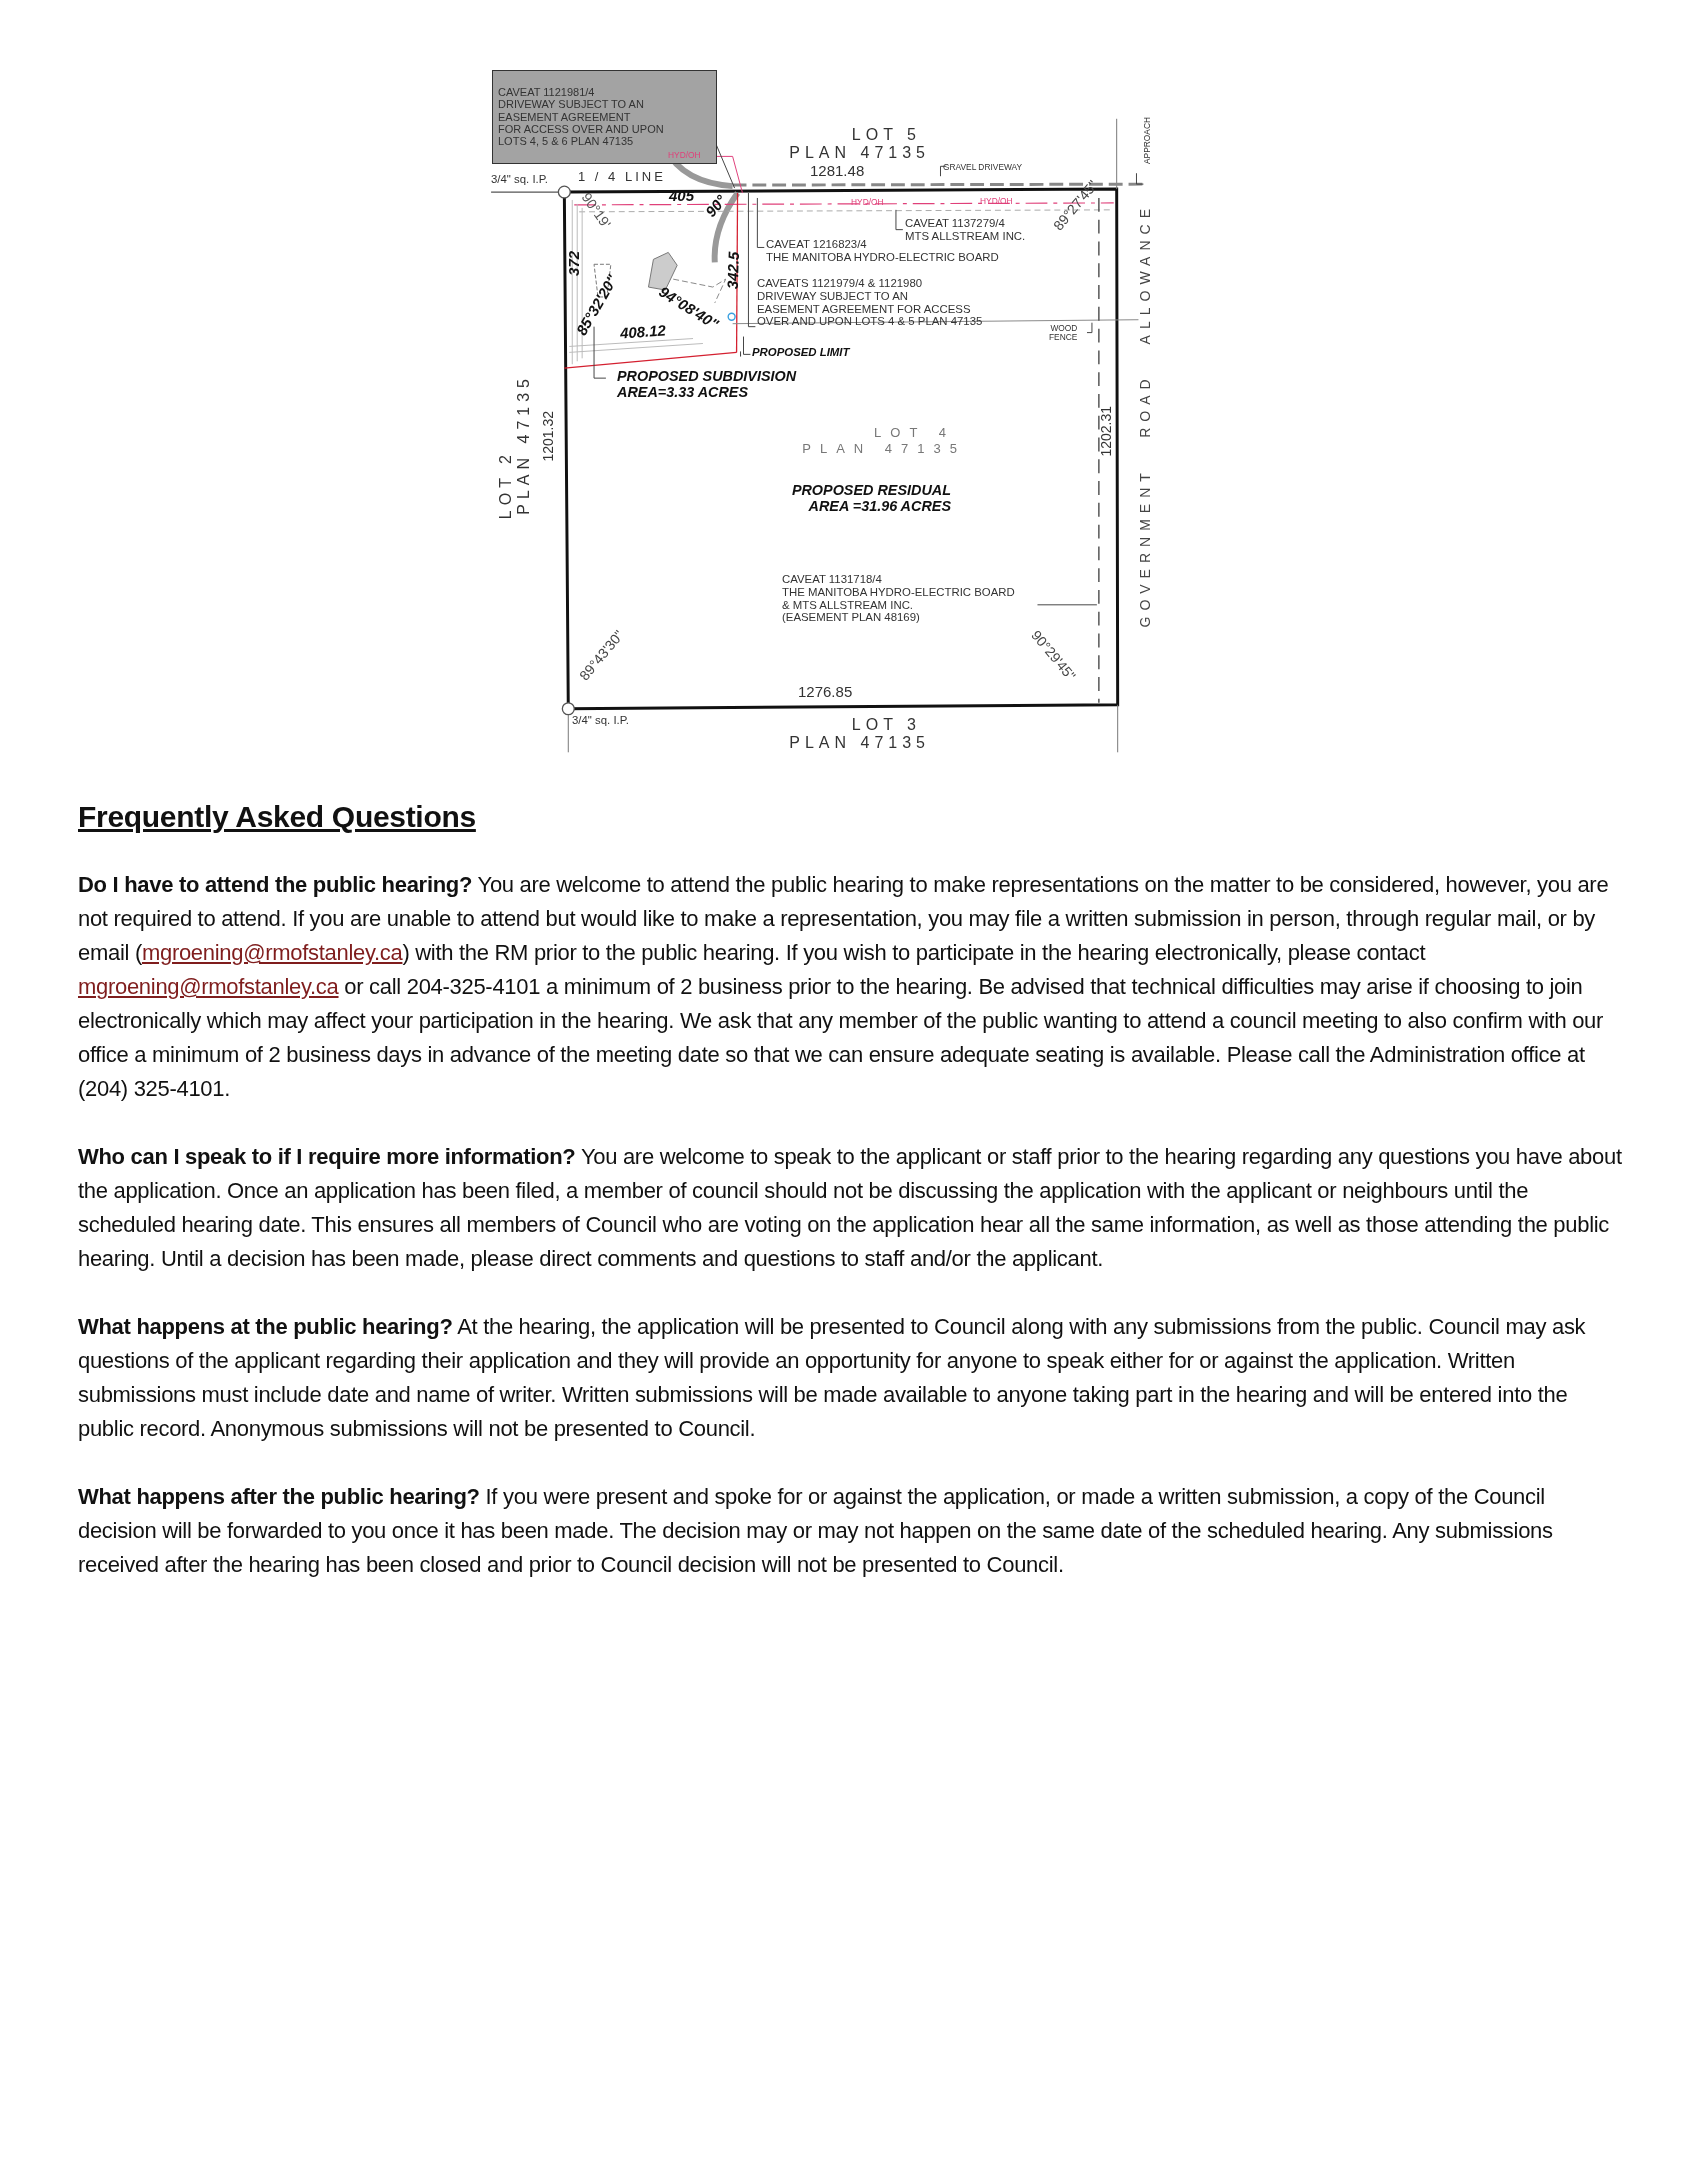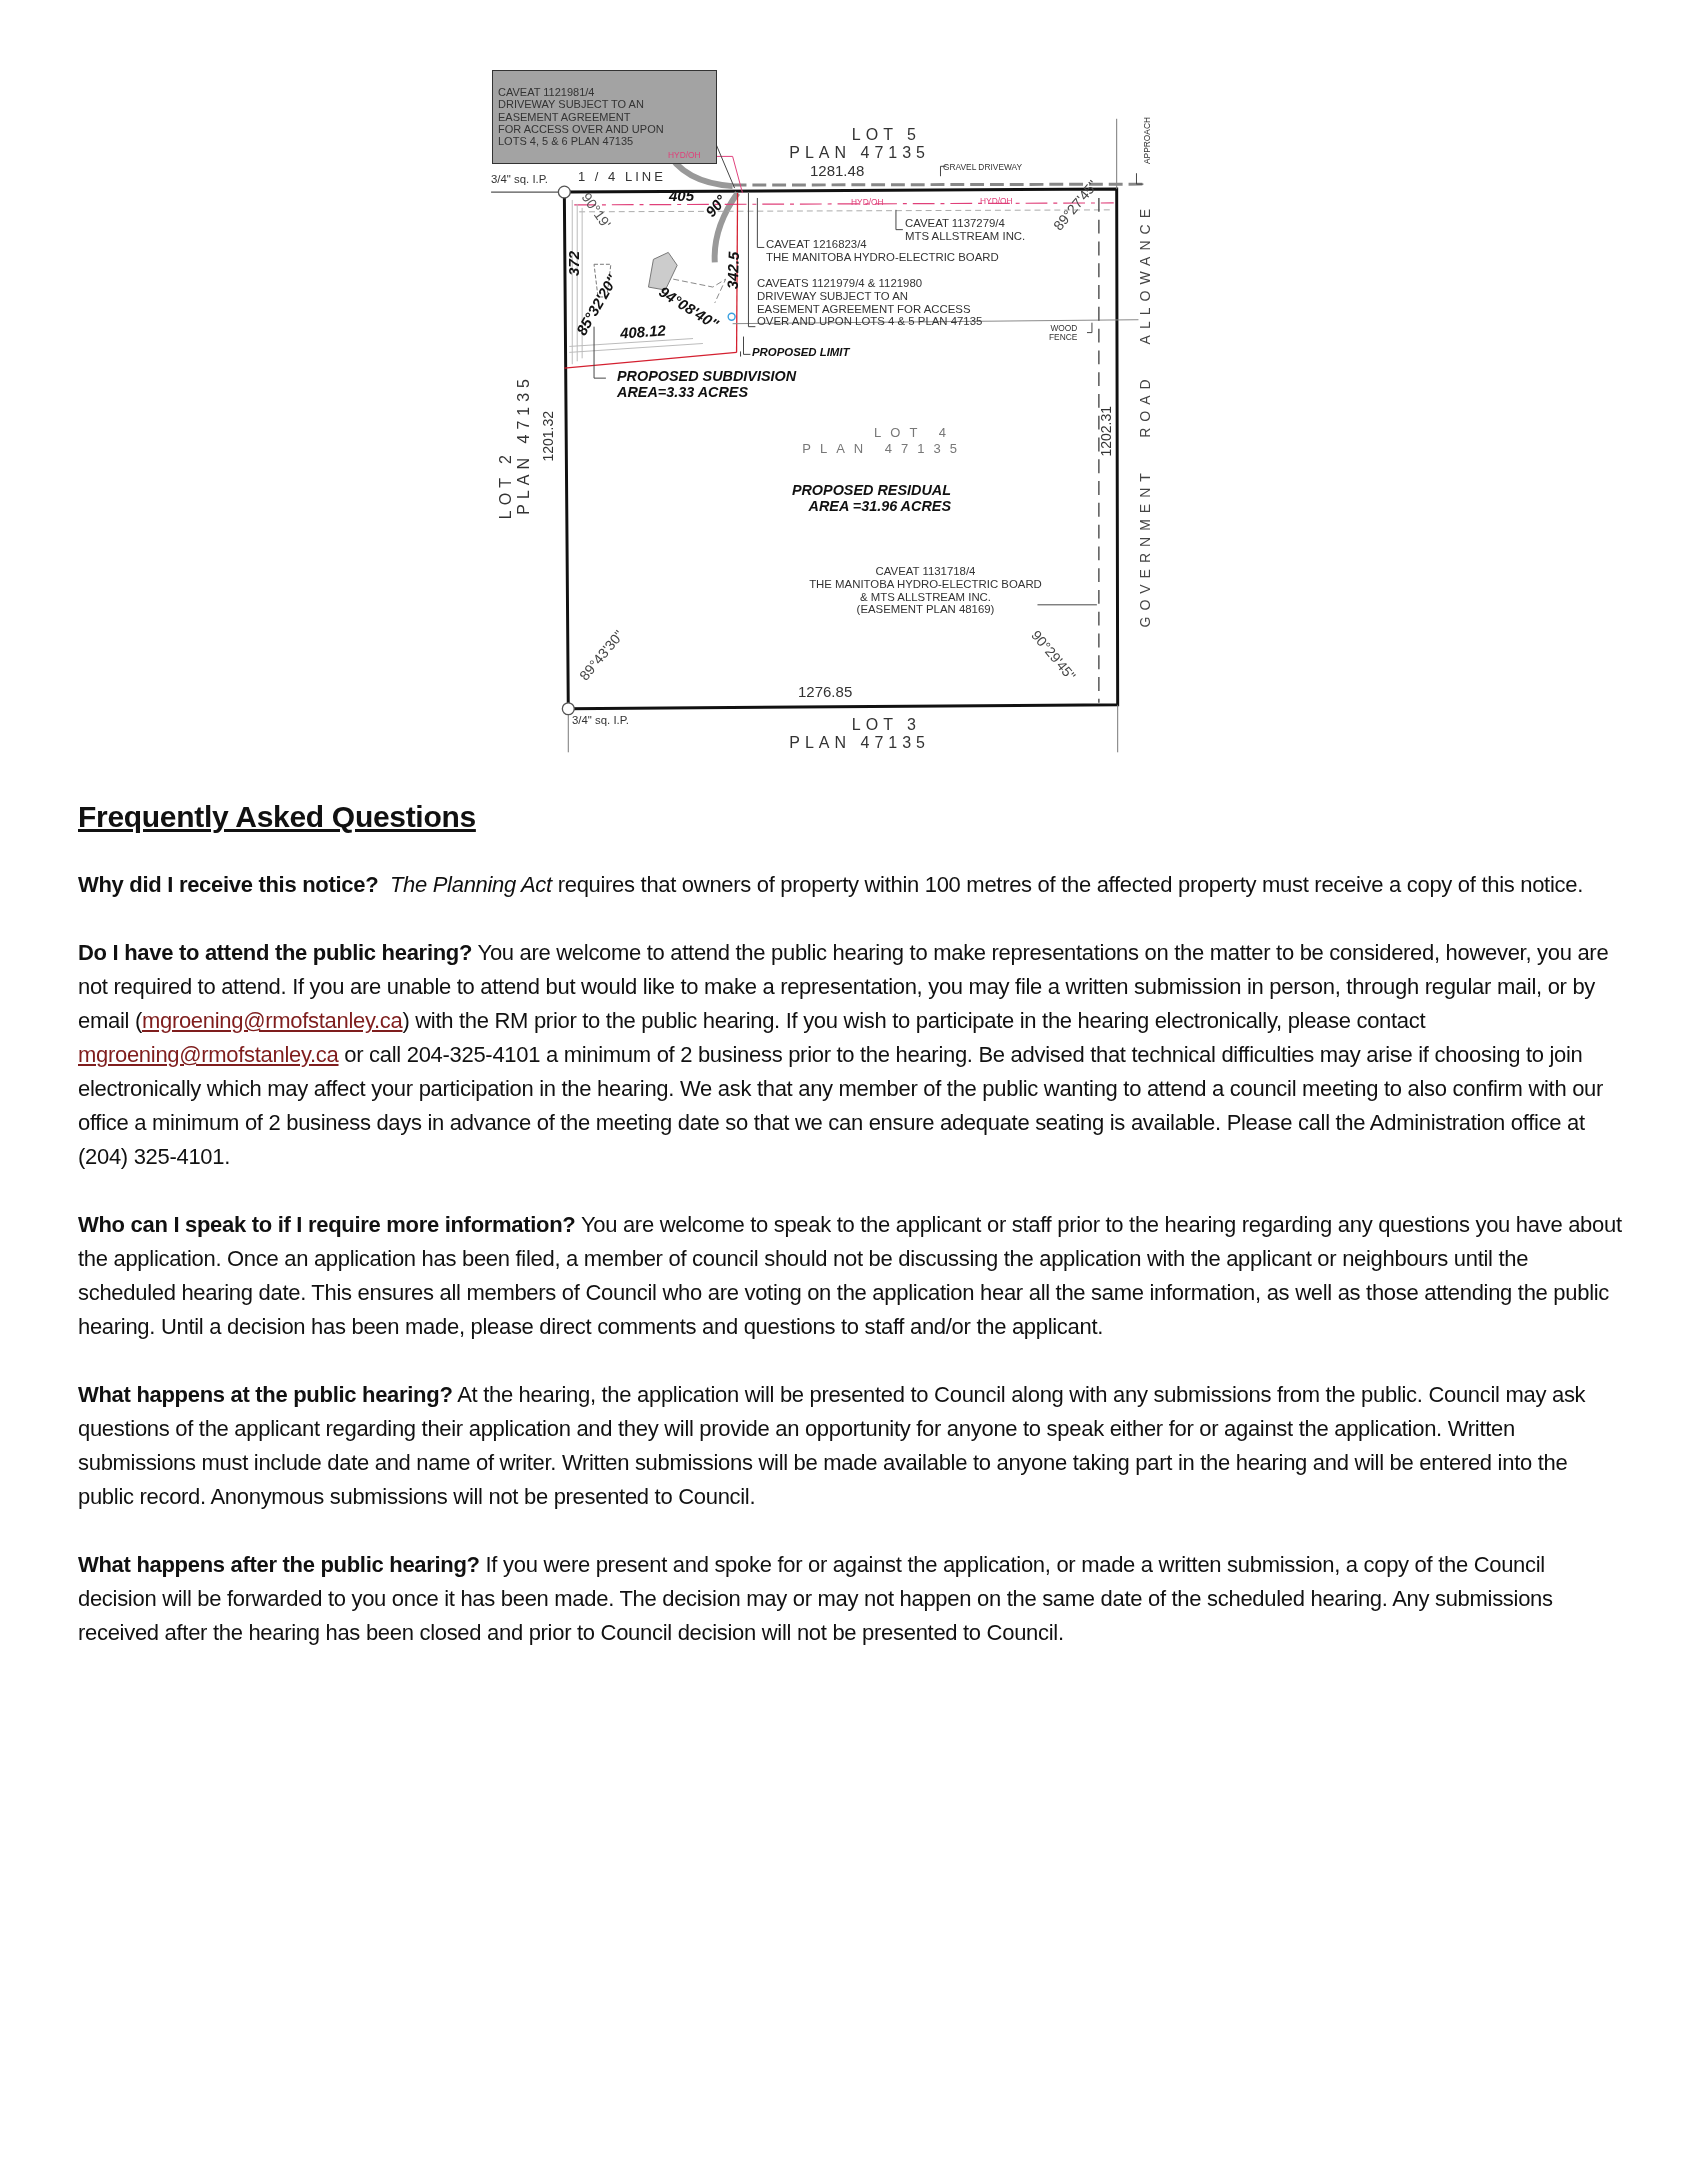--- a/index.html
+++ b/index.html
@@ -10,21 +10,21 @@
   .diagram { position: absolute; left: 0; top: 0; width: 1683px; height: 782px; }
   .diagram svg { position: absolute; left: 0; top: 0; }
   .dlabel { position: absolute; font-family: "Liberation Sans", sans-serif; color: #333;
             white-space: nowrap; line-height: 1.12; }
   .small { font-size: 11.4px; }
   .tiny  { font-size: 8.4px; }
   .spaced { letter-spacing: 5px; font-size: 16px; color: #333; }
   .bolditalic { font-weight: bold; font-style: italic; color: #111; }
   .boxed { border: 1.4px solid #333; padding: 15px 5px; background: #a3a3a3; font-size: 11px; color: #333; }
   .vert { writing-mode: vertical-rl; transform: rotate(180deg); }
-  .right { text-align: center; }
+  .right { text-align: left; margin-top: 8px; }
   .center { text-align: right; }
 
   
   .faq { position: absolute; left: 78px; top: 800px; width: 1544px;
          font-family: "Liberation Sans", sans-serif; font-size: 22px;
          line-height: 34px; color: #111; letter-spacing: -0.3px; }
   .faq-title { font-weight: bold; text-decoration: underline; margin: 0 0 34px 0; font-size: 30px; }
   .faq-item { margin: 0 0 34px 0; }
   .faq-q { font-weight: bold; }
   .faq-em { font-style: italic; }
@@ -176,24 +176,20 @@
     <div>CAVEAT 1131718/4</div>
     <div>THE MANITOBA HYDRO-ELECTRIC BOARD</div>
     <div>&amp; MTS ALLSTREAM INC.</div>
     <div>(EASEMENT PLAN 48169)</div>
   </div>
 </div>
 
 <div class="faq">
   <div class="faq-title">Frequently Asked Questions</div>
 
-  <div class="faq-item">
-    <span class="faq-q">Why did I receive this notice?</span>
-    <span>&nbsp;</span><span class="faq-em">The Planning Act</span><span> requires that owners of property within 100 metres of the affected property must receive a copy of this notice.</span>
-  </div>
 
   <div class="faq-item">
     <span class="faq-q">Do I have to attend the public hearing?</span><span> You are welcome to attend the public hearing to make representations on the matter to be considered, however, you are not required to attend.  If you are unable to attend but would like to make a representation, you may file a written submission in person, through regular mail, or by email (</span><a href="mailto:mgroening@rmofstanley.ca">mgroening@rmofstanley.ca</a><span>) with the RM prior to the public hearing.  If you wish to participate in the hearing electronically, please contact </span><a href="mailto:mgroening@rmofstanley.ca">mgroening@rmofstanley.ca</a><span> or call 204-325-4101 a minimum of 2 business prior to the hearing.   Be advised that technical difficulties may arise if choosing to join electronically which may affect your participation in the hearing.  We ask that any member of the public wanting to attend a council meeting to also confirm with our office a minimum of 2 business days in advance of the meeting date so that we can ensure adequate seating is available.  Please call the Administration office at (204) 325-4101.</span>
   </div>
 
   <div class="faq-item">
     <span class="faq-q">Who can I speak to if I require more information?</span><span> You are welcome to speak to the applicant or staff prior to the hearing regarding any questions you have about the application.  Once an application has been filed, a member of council should not be discussing the application with the applicant or neighbours until the scheduled hearing date.  This ensures all members of Council who are voting on the application hear all the same information, as well as those attending the public hearing.  Until a decision has been made, please direct comments and questions to staff and/or the applicant.</span>
   </div>
 
   <div class="faq-item">

